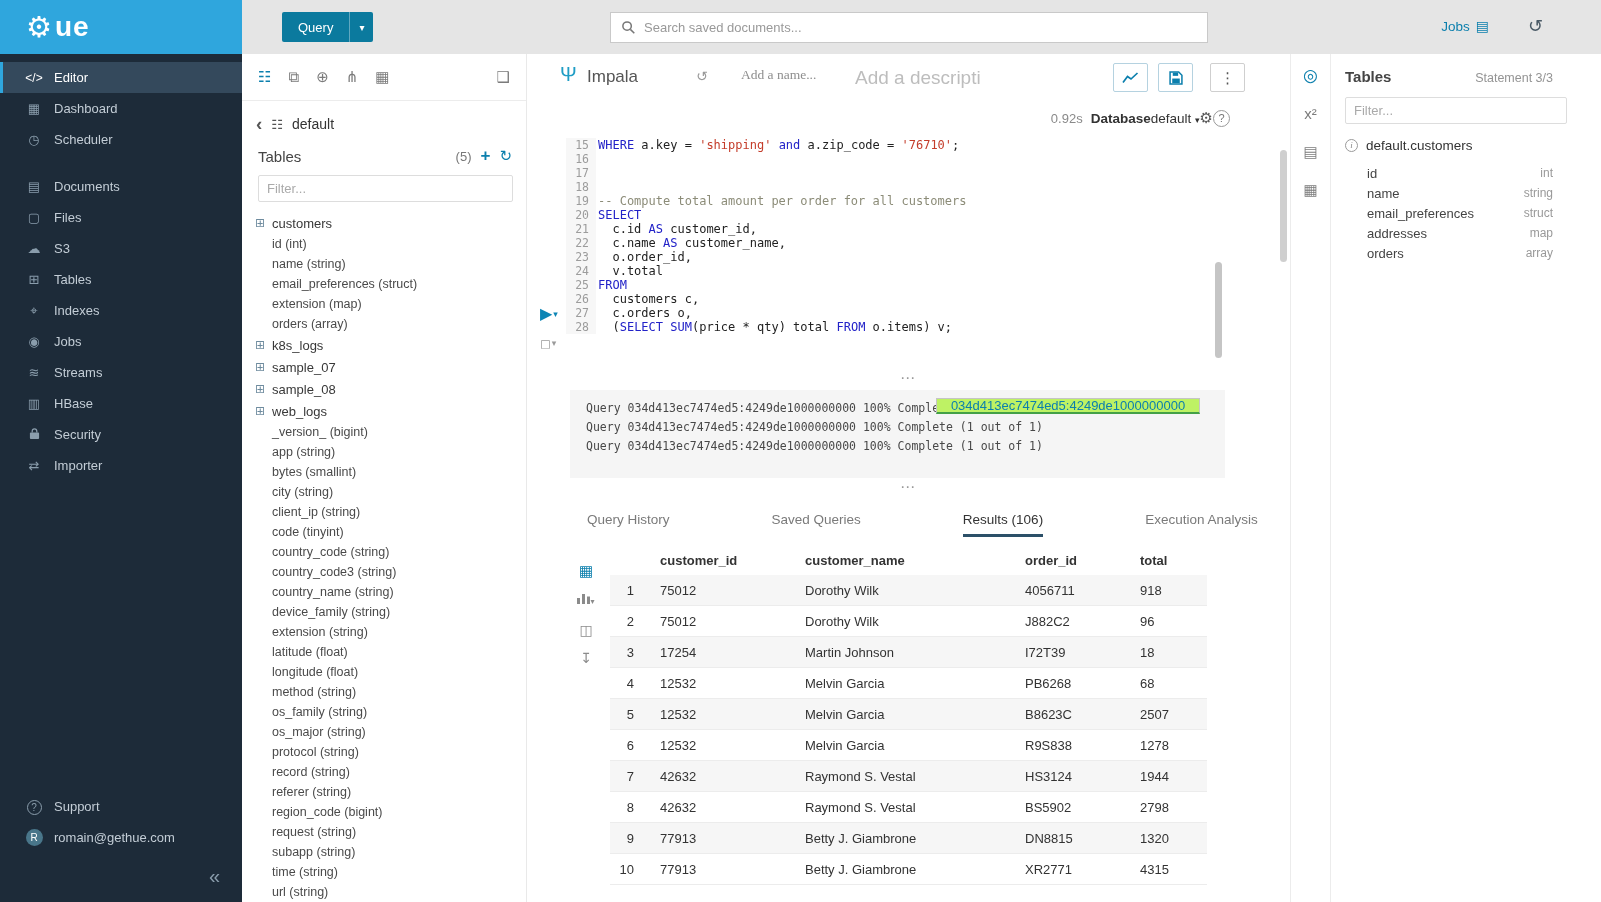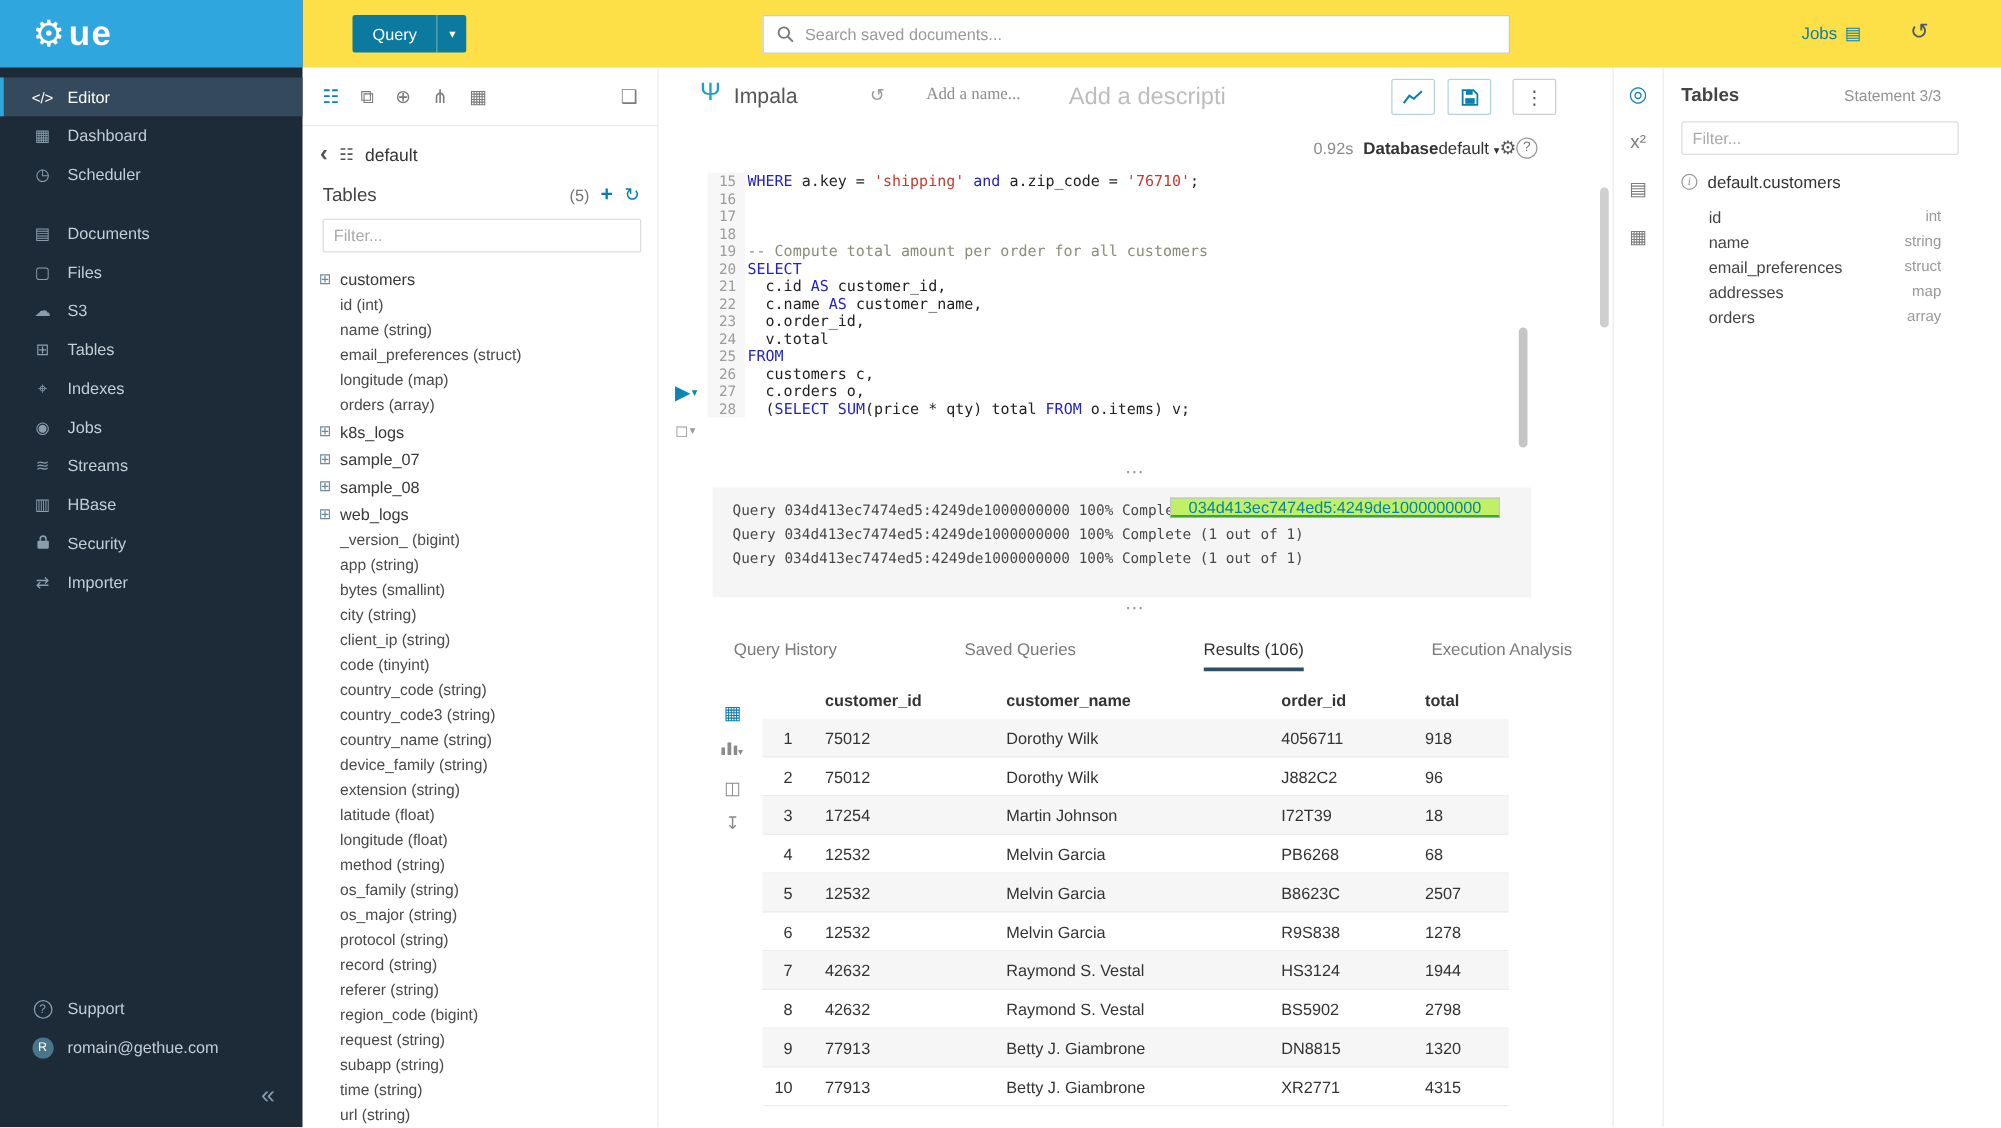--- a/index.html
+++ b/index.html
@@ -18,21 +18,21 @@
 .nav-item .ico{width:18px;text-align:center;font-size:13px;color:#8a9dac;flex:none}
 .nav-item.active{background:#34495c;color:#fff;border-left:3px solid #2fa6dd;padding-left:22px}
 .nav-item.active .ico{color:#fff;font-size:12px}
 .nav-gap{height:16px}
 .nav-spacer{flex:1}
 .help-ico{display:inline-block;width:15px;height:15px;border:1px solid #8a9dac;border-radius:50%;font-size:10px;line-height:13px;text-align:center;color:#8a9dac}
 .avatar{display:inline-block;width:17px;height:17px;background:#49768a;border-radius:50%;color:#fff;font-size:10px;line-height:17px;text-align:center}
 .collapse{text-align:right;padding:12px 22px 14px 0;color:#8a9dac;font-size:20px}
 
 
-.topbar{position:absolute;left:242px;top:0;width:1359px;height:54px;background:#fde047;z-index:5}
+.topbar{position:absolute;left:242px;top:0;width:1359px;height:54px;background:#e5e5e5;z-index:5}
 .query-btn{position:absolute;left:40px;top:12px;height:30px;background:#0b7a9e;color:#fff;border-radius:2px;display:flex;align-items:center;font-size:13px}
 .qb-label{padding:0 16px}
 .qb-caret{border-left:1px solid rgba(255,255,255,.35);padding:0 9px;font-size:10px;align-self:stretch;display:flex;align-items:center}
 .search-wrap{position:absolute;left:368px;top:12px;width:598px;height:31px;border:1px solid #c9c9c9;border-radius:0;display:flex;align-items:center;padding-left:10px;gap:8px;background:#fff}
 .search-input{border:none;outline:none;flex:1;font-size:13px;color:#444;font-family:inherit;background:transparent}
 .search-input::placeholder{color:#999}
 .jobs{position:absolute;right:112px;top:18px;color:#0b7fad;display:flex;gap:6px;align-items:center;font-size:13.5px}
 .jobs-ico{font-size:14px}
 .history-ico{position:absolute;right:58px;top:15px;color:#4a5a66;font-size:18px}
 
@@ -250,21 +250,21 @@
     </div>
     <input class="al-filter" data-interactable="true" placeholder="Filter..." style="">
     <div class="al-tree" id="al-tree" data-interactable="false">
         <div class="tree-table" data-interactable="true">
           <span class="t-ico" data-interactable="false">⊞</span>
           <span class="tn" data-interactable="false">customers</span>
         </div>
         <div class="tree-col" data-interactable="true">id (int)</div>
         <div class="tree-col" data-interactable="true">name (string)</div>
         <div class="tree-col" data-interactable="true">email_preferences (struct)</div>
-        <div class="tree-col" data-interactable="true">longitude (map)</div>
+        <div class="tree-col" data-interactable="true">extension (map)</div>
         <div class="tree-col" data-interactable="true">orders (array)</div>
         <div class="tree-table" data-interactable="true">
           <span class="t-ico" data-interactable="false">⊞</span>
           <span class="tn" data-interactable="false">k8s_logs</span>
         </div>
         <div class="tree-table" data-interactable="true">
           <span class="t-ico" data-interactable="false">⊞</span>
           <span class="tn" data-interactable="false">sample_07</span>
         </div>
         <div class="tree-table" data-interactable="true">

